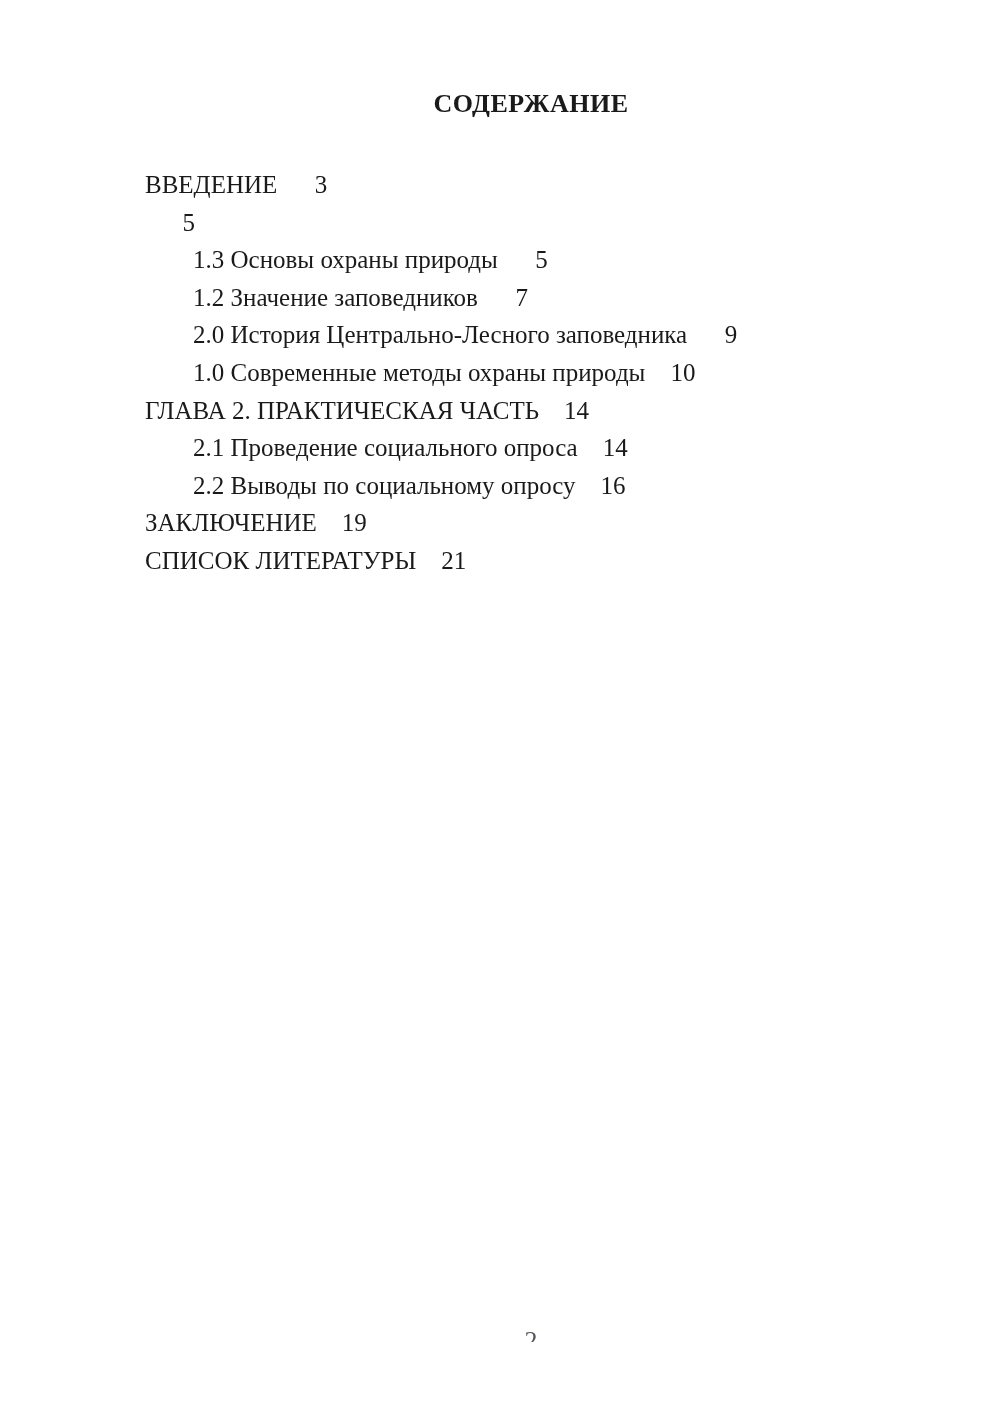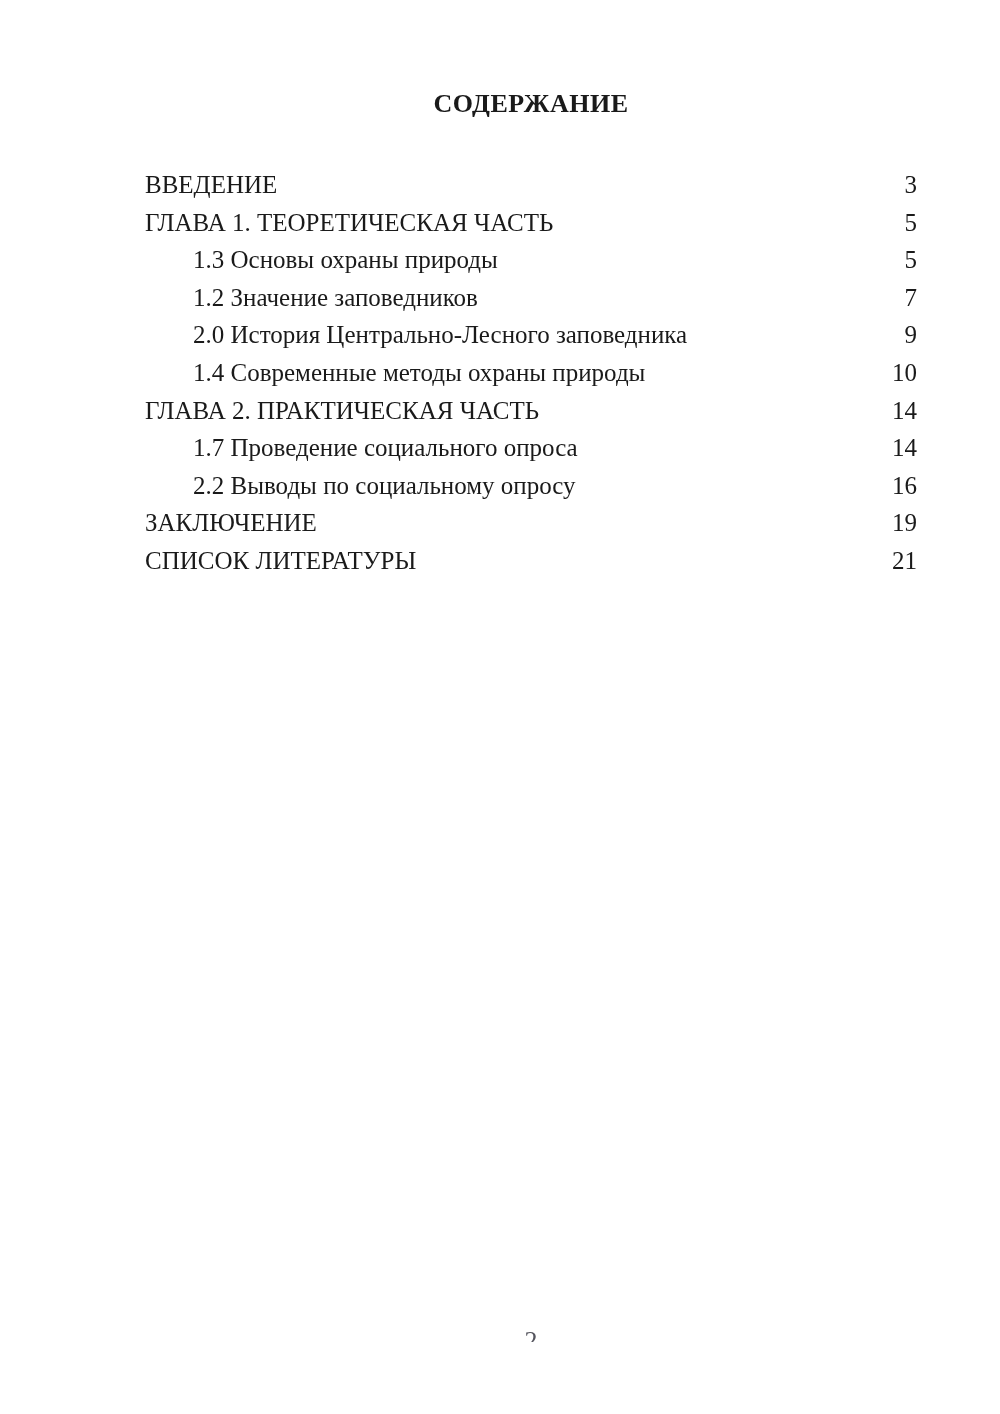--- a/index.html
+++ b/index.html
@@ -28,21 +28,21 @@
     font-size: 26px;
     font-weight: bold;
     line-height: 32px;
     letter-spacing: 0.5px;
   }
   .toc {
     margin-top: 46px;
   }
   .toc-row {
     display: flex;
-    justify-content: space-between;
+    justify-content: flex-start;
     align-items: baseline;
     font-size: 25px;
     line-height: 37.6px;
   }
   .toc-row.indent .toc-label {
     padding-left: 48px;
   }
   .toc-label {
     white-space: nowrap;
   }
@@ -65,45 +65,44 @@
 
 <div class="page">
   <div class="content">
     <h1 class="title">СОДЕРЖАНИЕ</h1>
     <div class="toc">
         <div class="toc-row">
           <span class="toc-label">ВВЕДЕНИЕ</span>
           <span class="toc-page">3</span>
         </div>
         <div class="toc-row">
-          <span class="toc-label">ГЛАВА 1. ТЕОРЕТИЧЕСКАЯ ЧАСТЬ</span>
           <span class="toc-page">5</span>
         </div>
         <div class="toc-row indent">
           <span class="toc-label">1.3 Основы охраны природы</span>
           <span class="toc-page">5</span>
         </div>
         <div class="toc-row indent">
           <span class="toc-label">1.2 Значение заповедников</span>
           <span class="toc-page">7</span>
         </div>
         <div class="toc-row indent">
           <span class="toc-label">2.0 История Центрально-Лесного заповедника</span>
           <span class="toc-page">9</span>
         </div>
         <div class="toc-row indent">
-          <span class="toc-label">1.4 Современные методы охраны природы</span>
+          <span class="toc-label">1.0 Современные методы охраны природы</span>
           <span class="toc-page">10</span>
         </div>
         <div class="toc-row">
           <span class="toc-label">ГЛАВА 2. ПРАКТИЧЕСКАЯ ЧАСТЬ</span>
           <span class="toc-page">14</span>
         </div>
         <div class="toc-row indent">
-          <span class="toc-label">1.7 Проведение социального опроса</span>
+          <span class="toc-label">2.1 Проведение социального опроса</span>
           <span class="toc-page">14</span>
         </div>
         <div class="toc-row indent">
           <span class="toc-label">2.2 Выводы по социальному опросу</span>
           <span class="toc-page">16</span>
         </div>
         <div class="toc-row">
           <span class="toc-label">ЗАКЛЮЧЕНИЕ</span>
           <span class="toc-page">19</span>
         </div>

